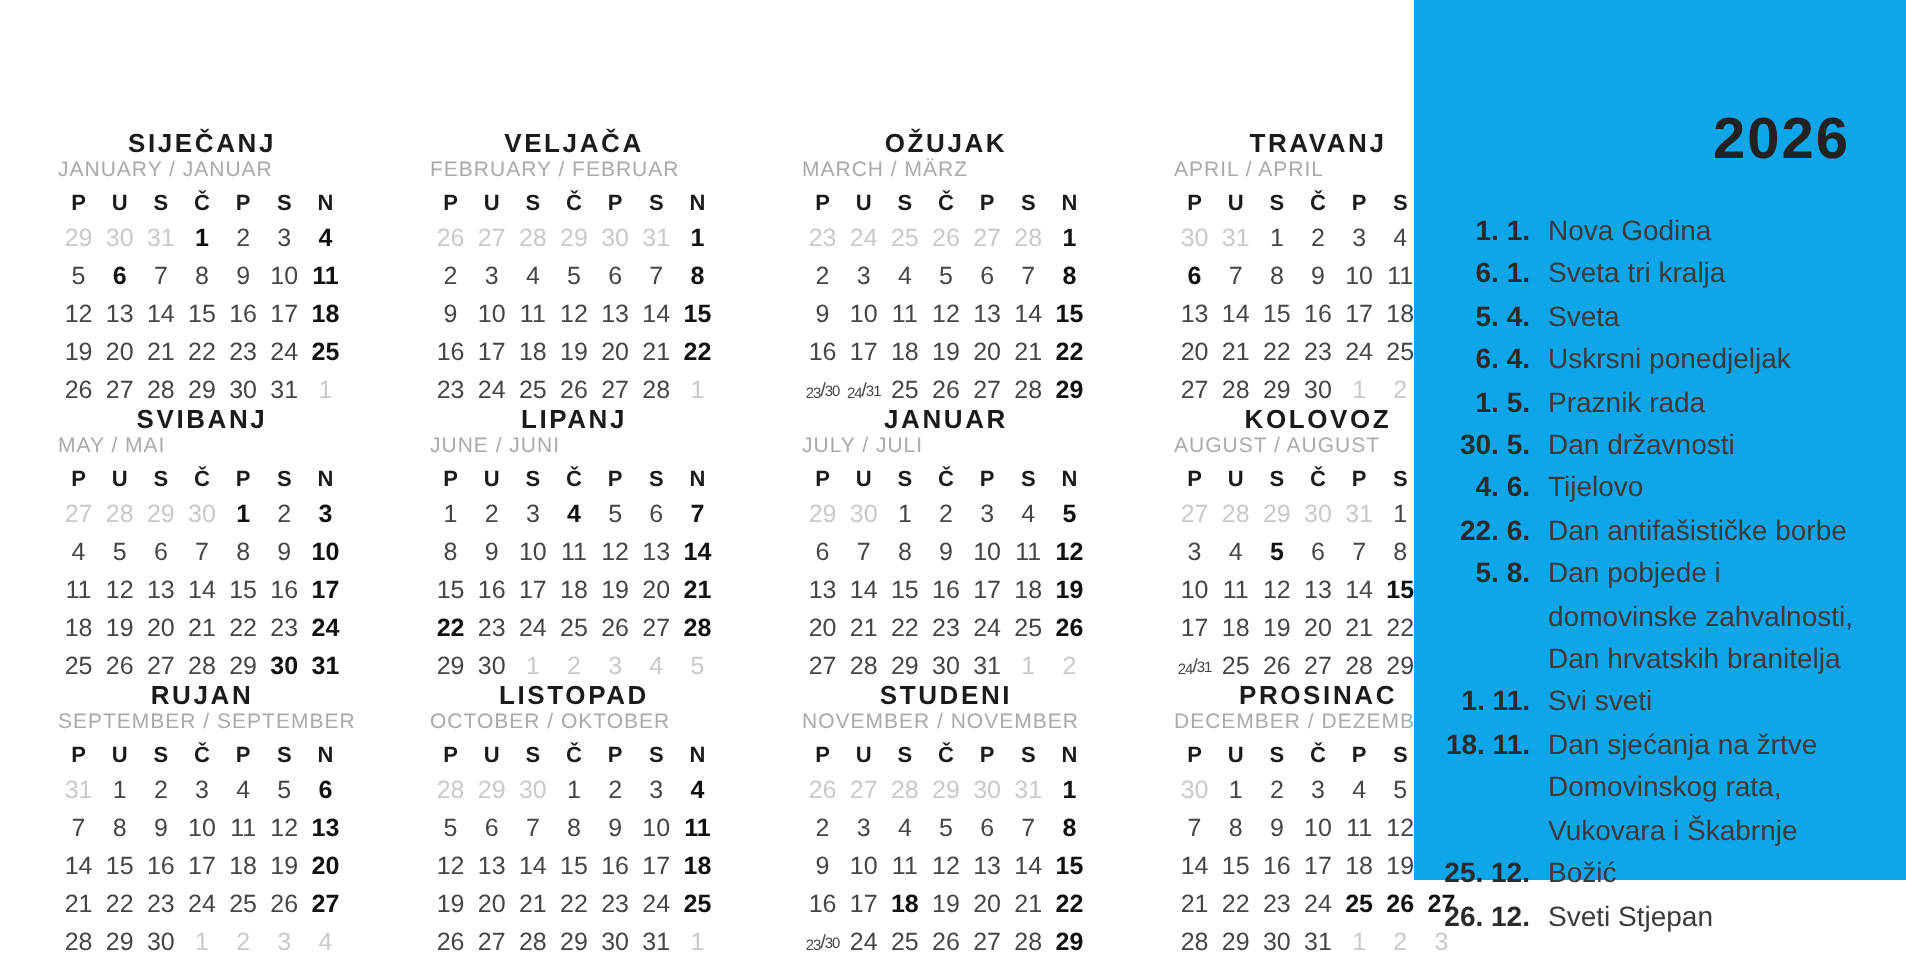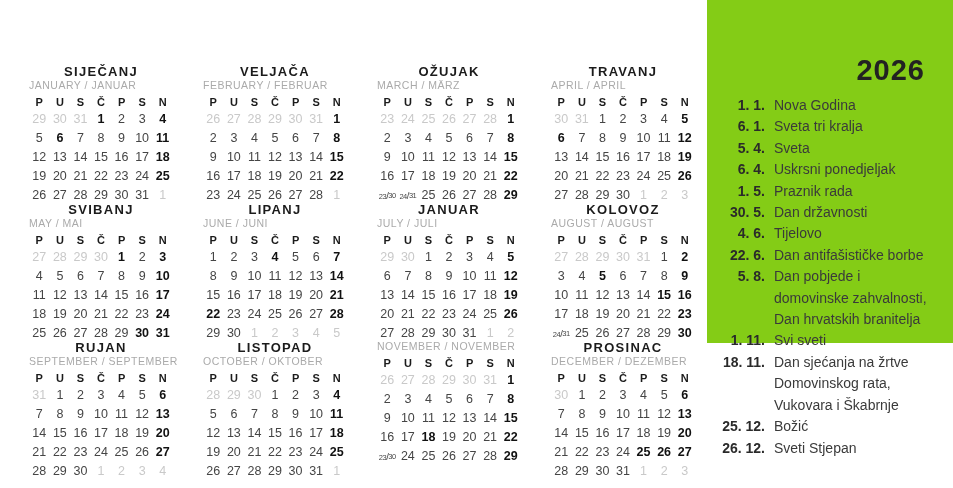--- a/index.html
+++ b/index.html
@@ -9,21 +9,21 @@
     font-family: "Liberation Sans", sans-serif;
   }
   .page { position: relative; width: 953px; height: 488px; background: #ffffff; }
 
   
   .months {
     position: absolute; left: 29px; top: 64px;
     display: grid;
     grid-template-columns: repeat(4, 144px);
     grid-template-rows: repeat(3, 138px);
-    column-gap: 30px;
+    column-gap: 42px;
   }
   .month { width: 144px; }
   .month-name {
     text-align: center; font-size: 13px; font-weight: 700;
     letter-spacing: 1.3px; color: #1b1b1b; line-height: 15px;
     white-space: nowrap;
   }
   .month-sub {
     text-align: left; font-size: 10.5px; color: #aaaaaa;
     letter-spacing: 0.5px; line-height: 13px; white-space: nowrap;
@@ -40,31 +40,31 @@
   .cell.reg  { color: #454545; }
   .cell.bold { color: #111111; font-weight: 700; }
   .cell.adj  { color: #c9c9c9; }
   .cell.frac { color: #454545; font-size: 9.5px; letter-spacing: -0.5px; }
   .cell.frac sup { font-size: 7.5px; vertical-align: top; position: relative; top: 1px; }
   .cell.frac sub { font-size: 7.5px; vertical-align: bottom; position: relative; bottom: 0px; }
 
   
   .sidebar {
     position: absolute; left: 707px; top: 0;
-    width: 246px; height: 343px;
-    background: #84cc16;
+    width: 246px; height: 440px;
+    background: #0ea5e9;
     box-sizing: border-box;
   }
   .year {
     text-align: right; padding: 55px 28px 0 0;
     font-size: 29px; font-weight: 700; letter-spacing: 1px;
     color: #222222; line-height: 30px;
   }
   .holidays {
-    list-style: none; margin: 10px 0 0 0; padding: 0;
+    list-style: none; margin: 20px 0 0 0; padding: 0;
     font-size: 14px; line-height: 21.4px; color: #333333;
   }
   .holiday { display: flex; align-items: flex-start; }
   .hdate {
     flex: none; width: 58px; text-align: right;
     font-weight: 700; color: #2a2a2a; padding-right: 9px;
   }
   .hname { white-space: pre-line; color: #3a3a3a; }
 </style>
 </head>
@@ -546,20 +546,21 @@
           <div class="cell reg">26</div>
           <div class="cell reg">27</div>
           <div class="cell reg">28</div>
           <div class="cell reg">29</div>
           <div class="cell reg">30</div>
           <div class="cell reg">31</div>
           <div class="cell adj">1</div>
         </div>
       </div>
       <div class="month">
+        <div class="month-name">STUDENI</div>
         <div class="month-sub">NOVEMBER / NOVEMBER</div>
         <div class="grid">
           <div class="cell hdr">P</div>
           <div class="cell hdr">U</div>
           <div class="cell hdr">S</div>
           <div class="cell hdr">Č</div>
           <div class="cell hdr">P</div>
           <div class="cell hdr">S</div>
           <div class="cell hdr">N</div>
           <div class="cell adj">26</div>

